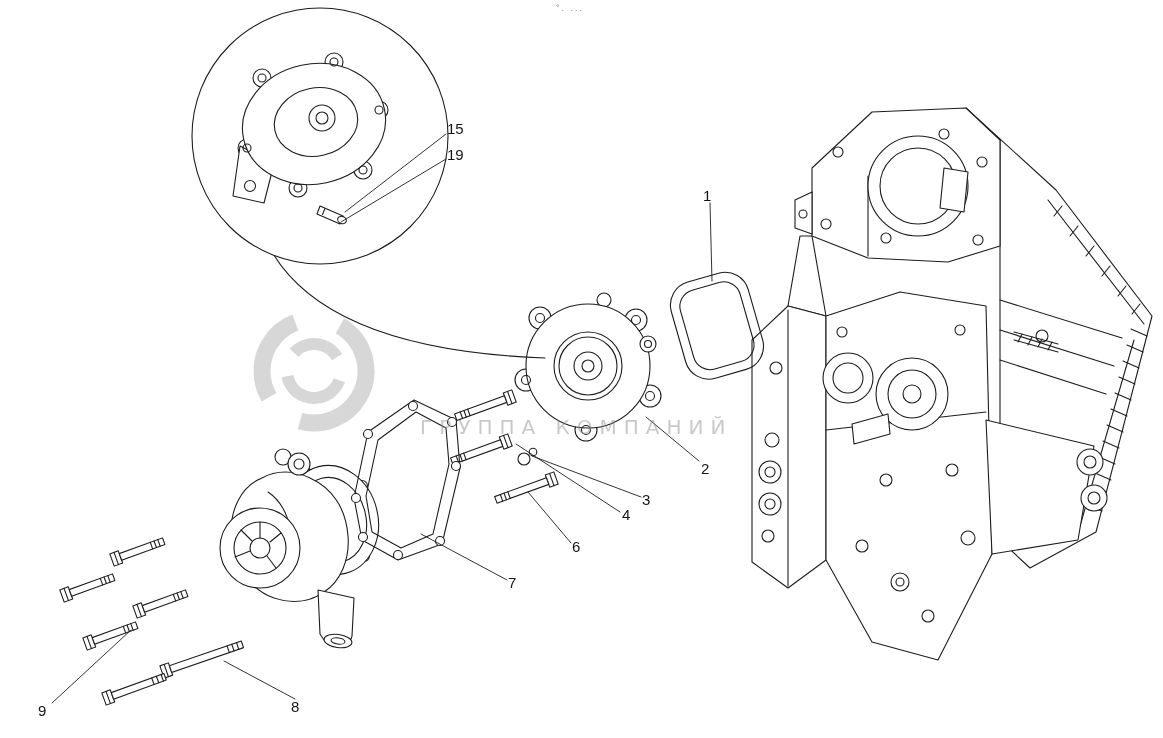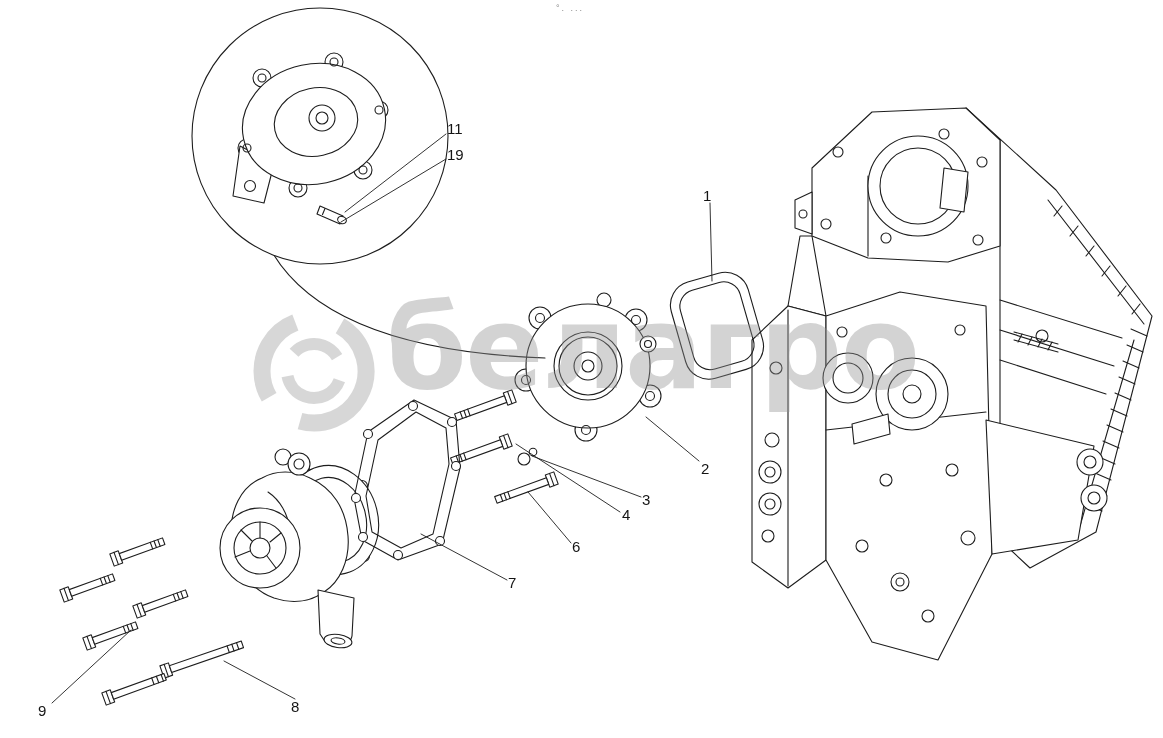--- a/index.html
+++ b/index.html
@@ -267,28 +267,28 @@
     </g>
   </svg>
 
   <div class="watermark">
     <svg class="wm-logo" width="140" height="170" viewBox="0 0 140 170" xmlns="http://www.w3.org/2000/svg">
       <g fill="none" stroke="#b0b0b0" stroke-opacity="0.5">
         <circle cx="70" cy="85" r="52" stroke-width="17" stroke-dasharray="150 40 90 47" transform="rotate(-60 70 85)"></circle>
         <circle cx="70" cy="85" r="27" stroke-width="12" stroke-dasharray="70 25 50 25" transform="rotate(20 70 85)"></circle>
       </g>
     </svg>
-    <div class="wm-title">белагро</div>
+    <div class="wm-subtitle">ГРУППА КОМПАНИЙ</div>
   </div>
 
   <span class="callout" style="left:703px;top:188px">1</span>
   <span class="callout" style="left:701px;top:461px">2</span>
   <span class="callout" style="left:642px;top:492px">3</span>
   <span class="callout" style="left:622px;top:507px">4</span>
   <span class="callout" style="left:572px;top:539px">6</span>
   <span class="callout" style="left:508px;top:575px">7</span>
   <span class="callout" style="left:291px;top:699px">8</span>
   <span class="callout" style="left:38px;top:703px">9</span>
   <span class="callout" style="left:447px;top:147px">19</span>
-  <span class="callout" style="left:447px;top:121px">11</span>
+  <span class="callout" style="left:447px;top:121px">15</span>
 
   <span class="topmark">°. ...</span>
 </div>
 
 </body></html>

